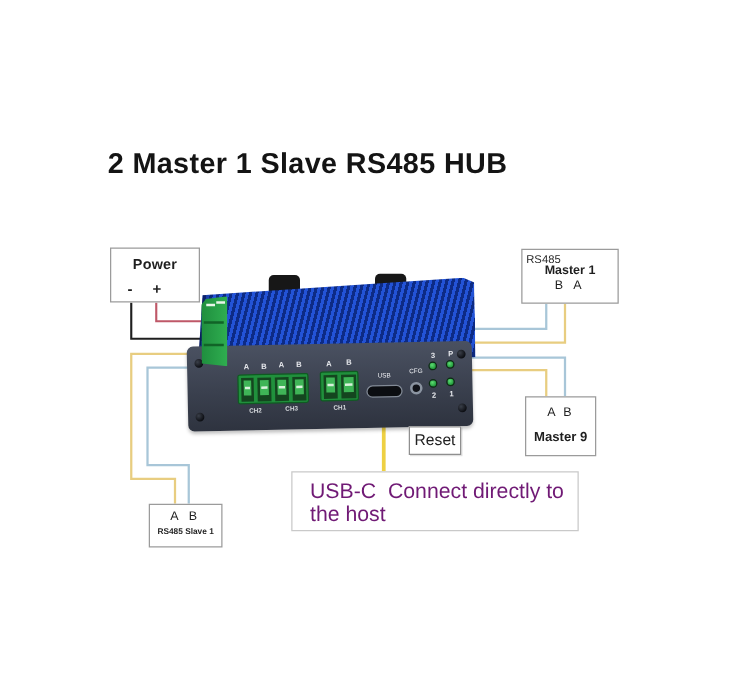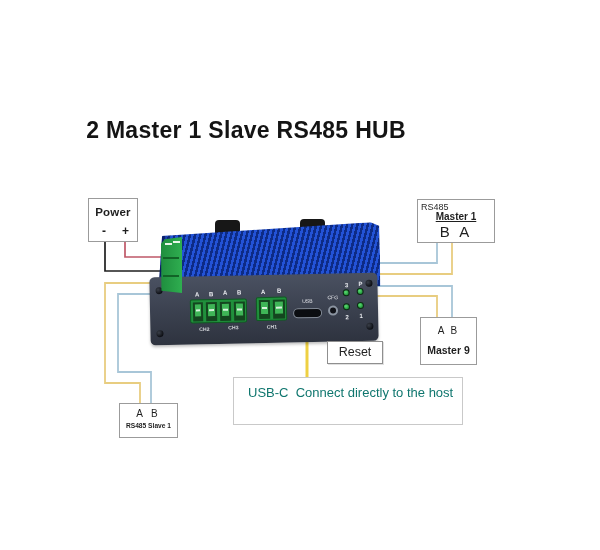--- a/index.html
+++ b/index.html
@@ -58,45 +58,45 @@
   .usb-port { position:absolute; width:29px; height:10px; background:#0b0d11;
     border:1.5px solid #828a96; border-radius:6px; }
   .cfg-btn  { position:absolute; width:10px; height:10px; border-radius:50%;
     background:#101218; border:2px solid #8b94a1; }
   .led { position:absolute; width:7px; height:7px; border-radius:50%;
     background:radial-gradient(circle at 40% 35%, #5ddb72, #1e9638 75%);
     border:1px solid #0d2c14; }
 
   
   .note-box { position:absolute; background:#ffffff; border:1px solid #9b9b9b; z-index:6; color:#1f1f1f; }
-  .power-box   { left:88px;  top:198px; width:50px; height:44px; text-align:center; }
+  .power-box   { left:88px;  top:198px; width:72px; height:44px; text-align:center; }
   .power-title { font-weight:700; font-size:11.5px; margin-top:7px; letter-spacing:0.2px; }
   .power-signs { position:relative; height:16px; margin-top:6px; font-size:12px; font-weight:700; }
   .sign-minus  { position:absolute; left:13px; top:0; }
   .sign-plus   { position:absolute; left:33px; top:0; }
 
   .m1-box { left:417px; top:199px; width:78px; height:44px; font-size:9px; }
   .m1-sub   { margin:2px 0 0 3px; font-size:9px; color:#2a2a2a; }
-  .m1-title { text-align:center; font-weight:700; font-size:10px; margin-top:-1px;text-decoration:underline; }
-  .m1-pins  { text-align:center; font-size:15px; letter-spacing:3px; margin-top:1px; }
+  .m1-title { text-align:center; font-weight:700; font-size:10px; margin-top:-1px; }
+  .m1-pins  { text-align:center; font-size:10px; letter-spacing:3px; margin-top:1px; }
 
   .m2-box { left:420px; top:317px; width:57px; height:48px; }
   .m2-pins  { text-align:center; font-size:10px; letter-spacing:2px; margin-top:7px; }
   .m2-title { text-align:center; font-weight:700; font-size:10.5px; margin-top:8px; }
 
   .s1-box { left:119px; top:403px; width:59px; height:35px; }
   .s1-pins  { text-align:center; font-size:10px; letter-spacing:3px; margin-top:4px; }
   .s1-title { text-align:center; font-weight:700; font-size:7px; margin-top:3px; transform:scale(0.95); }
 
-  .reset-box { left:327px; top:341px; width:56px; height:23px; border-color:#8f8f8f;
+  .reset-box { left:327px; top:341px; width:42px; height:23px; border-color:#8f8f8f;
     box-shadow:1px 1px 0 rgba(0,0,0,0.12); }
   .reset-label { text-align:center; font-size:12.5px; color:#222; margin-top:3px; }
 
   .usb-note { left:233px; top:377px; width:230px; height:48px; border-color:#c9c9c9; }
-  .usb-note .line { white-space:pre-wrap; font-size:13px; color:#0f766e; line-height:19px; margin-left:14px; }
+  .usb-note .line { white-space:pre-wrap; font-size:17px; color:#701a75; line-height:19px; margin-left:14px; }
   .usb-note .line:first-child { margin-top:5px; }
 </style>
 </head>
 <body>
 
 <div class="canvas">
 
   <div class="title">2 Master 1 Slave RS485 HUB</div>
 
   <svg class="wires" width="600" height="550">

